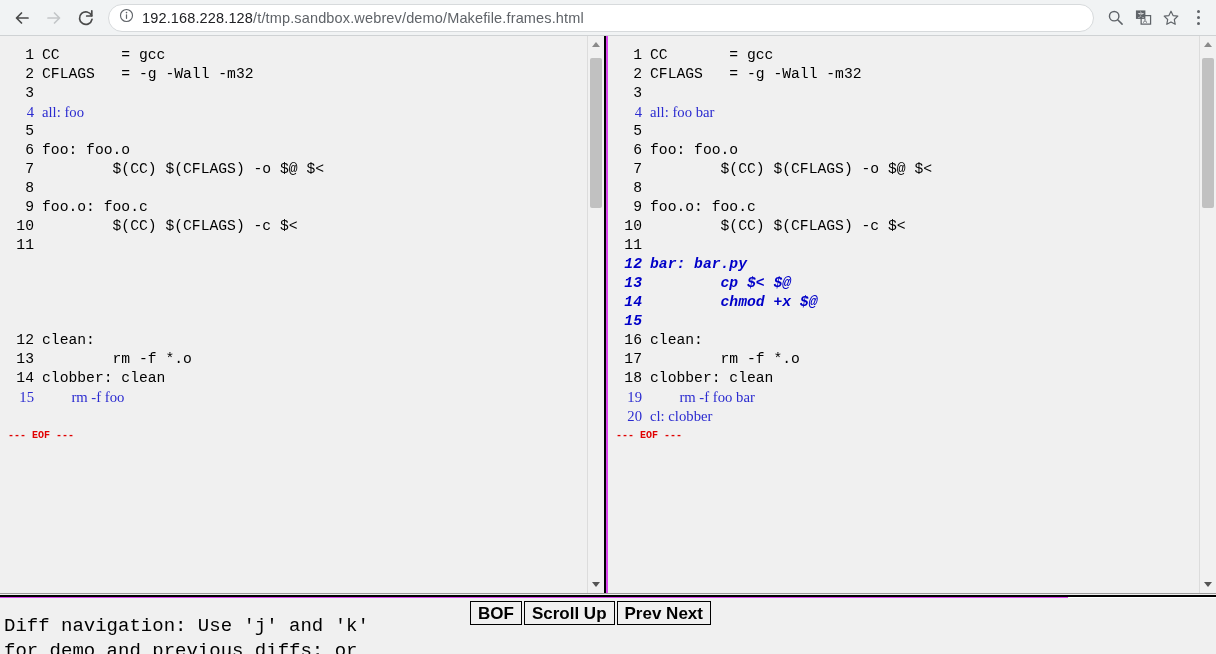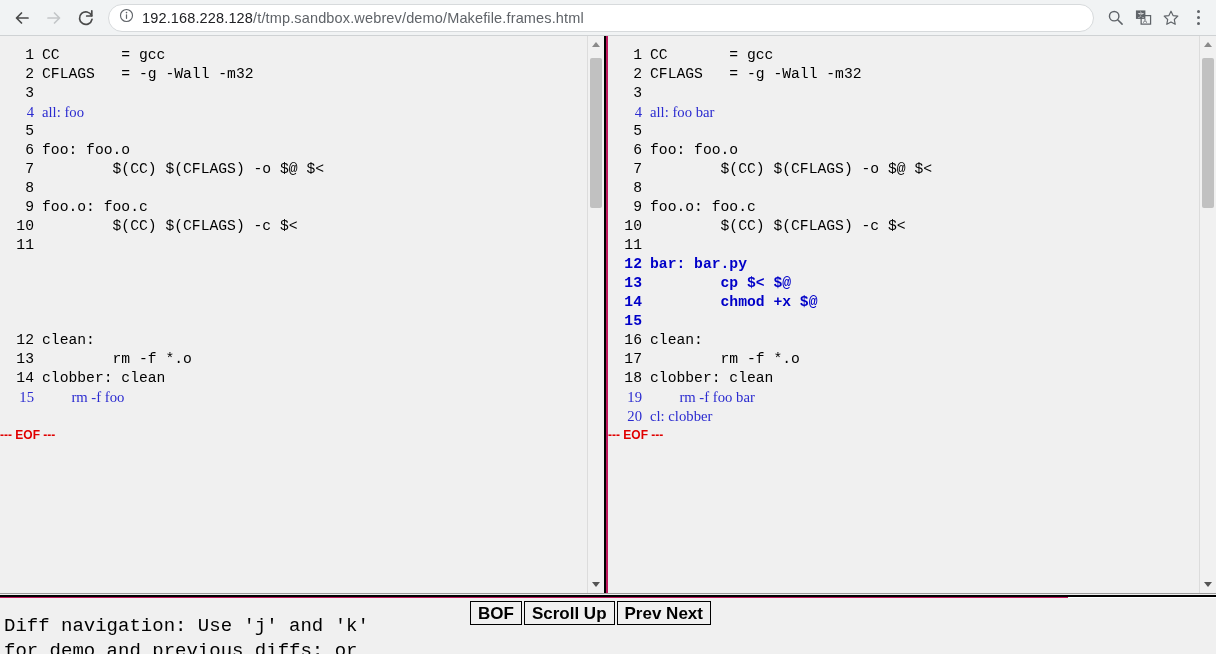--- a/index.html
+++ b/index.html
@@ -53,21 +53,21 @@
   }
   #menu-dots {
     width: 28px; height: 32px; flex: none;
     display: flex; flex-direction: column; align-items: center;
     justify-content: center; gap: 3px;
     margin-right: 4px;
   }
   #menu-dots i { width: 3px; height: 3px; border-radius: 50%; background: #5f6368; display: block; }
 
   
-  #page { position: absolute; left: 0; top: 36px; width: 1068px; height: 618px; background: #be185d; }
+  #page { position: absolute; left: 0; top: 36px; width: 1068px; height: 618px; background: #d946ef; }
 
   #frame-top { position: absolute; left: 0; top: 0; width: 1216px; height: 557px; }
 
   .pane {
     position: absolute; top: 0; height: 557px;
     background: #f0f0f0;
     overflow: hidden;
   }
   #pane-left  { left: 0;   width: 606px; border-right: 2px solid #000000; }
   #pane-right { left: 608px; width: 608px; }
@@ -90,28 +90,28 @@
   .ln {
     display: inline-block;
     width: 34px;
     text-align: right;
     margin-right: 8px;
     color: #000000;
   }
   .row { display: block; height: 19px; }
   .row.ins   { color: #2b2bd0; font-family: Liberation Serif, serif; }
   .row.ins .ln { color: #2b2bd0; }
-  .row.new   { color: #0000c8; font-weight: bold; }
+  .row.new   { color: #0000c8; font-weight: bold; font-style: italic; }
   .row.new .ln { color: #0000c8; font-weight: bold; }
 
   .eof-line {
-    font-family: Liberation Sans, sans-serif;
-    font-size: 12px; line-height: 19px;
+    font-family: Liberation Mono, monospace;
+    font-size: 10px; line-height: 19px;
     color: #e00000; font-weight: bold;
-    display: block; 
+    display: block; padding-left: 8px;
   }
   #left-eof { margin-top: 19px; }
 
   
   .vscroll {
     position: absolute; top: 0; right: 0;
     width: 17px; height: 100%;
     background: #f1f1f1;
     border-left: 1px solid #dcdcdc;
   }

